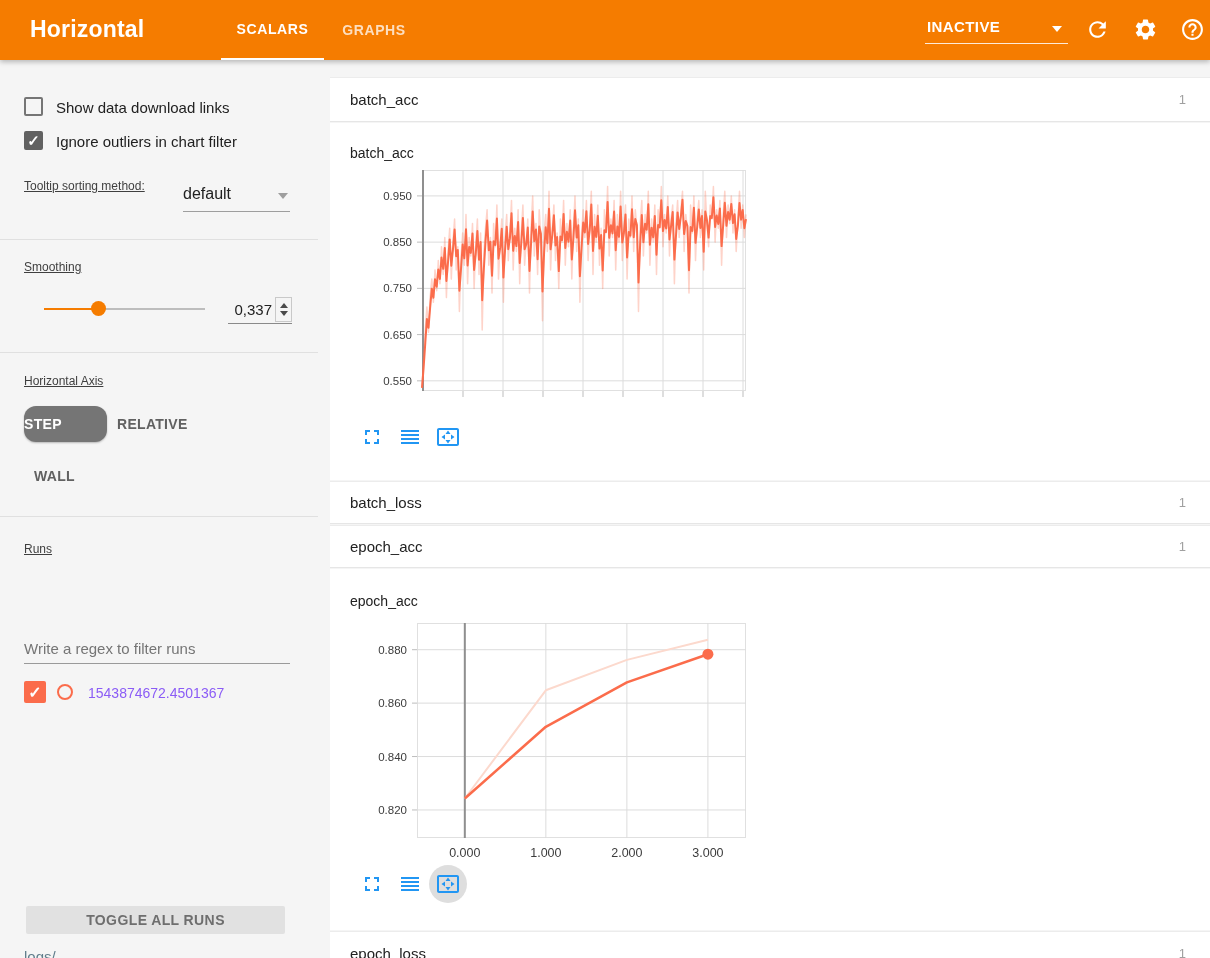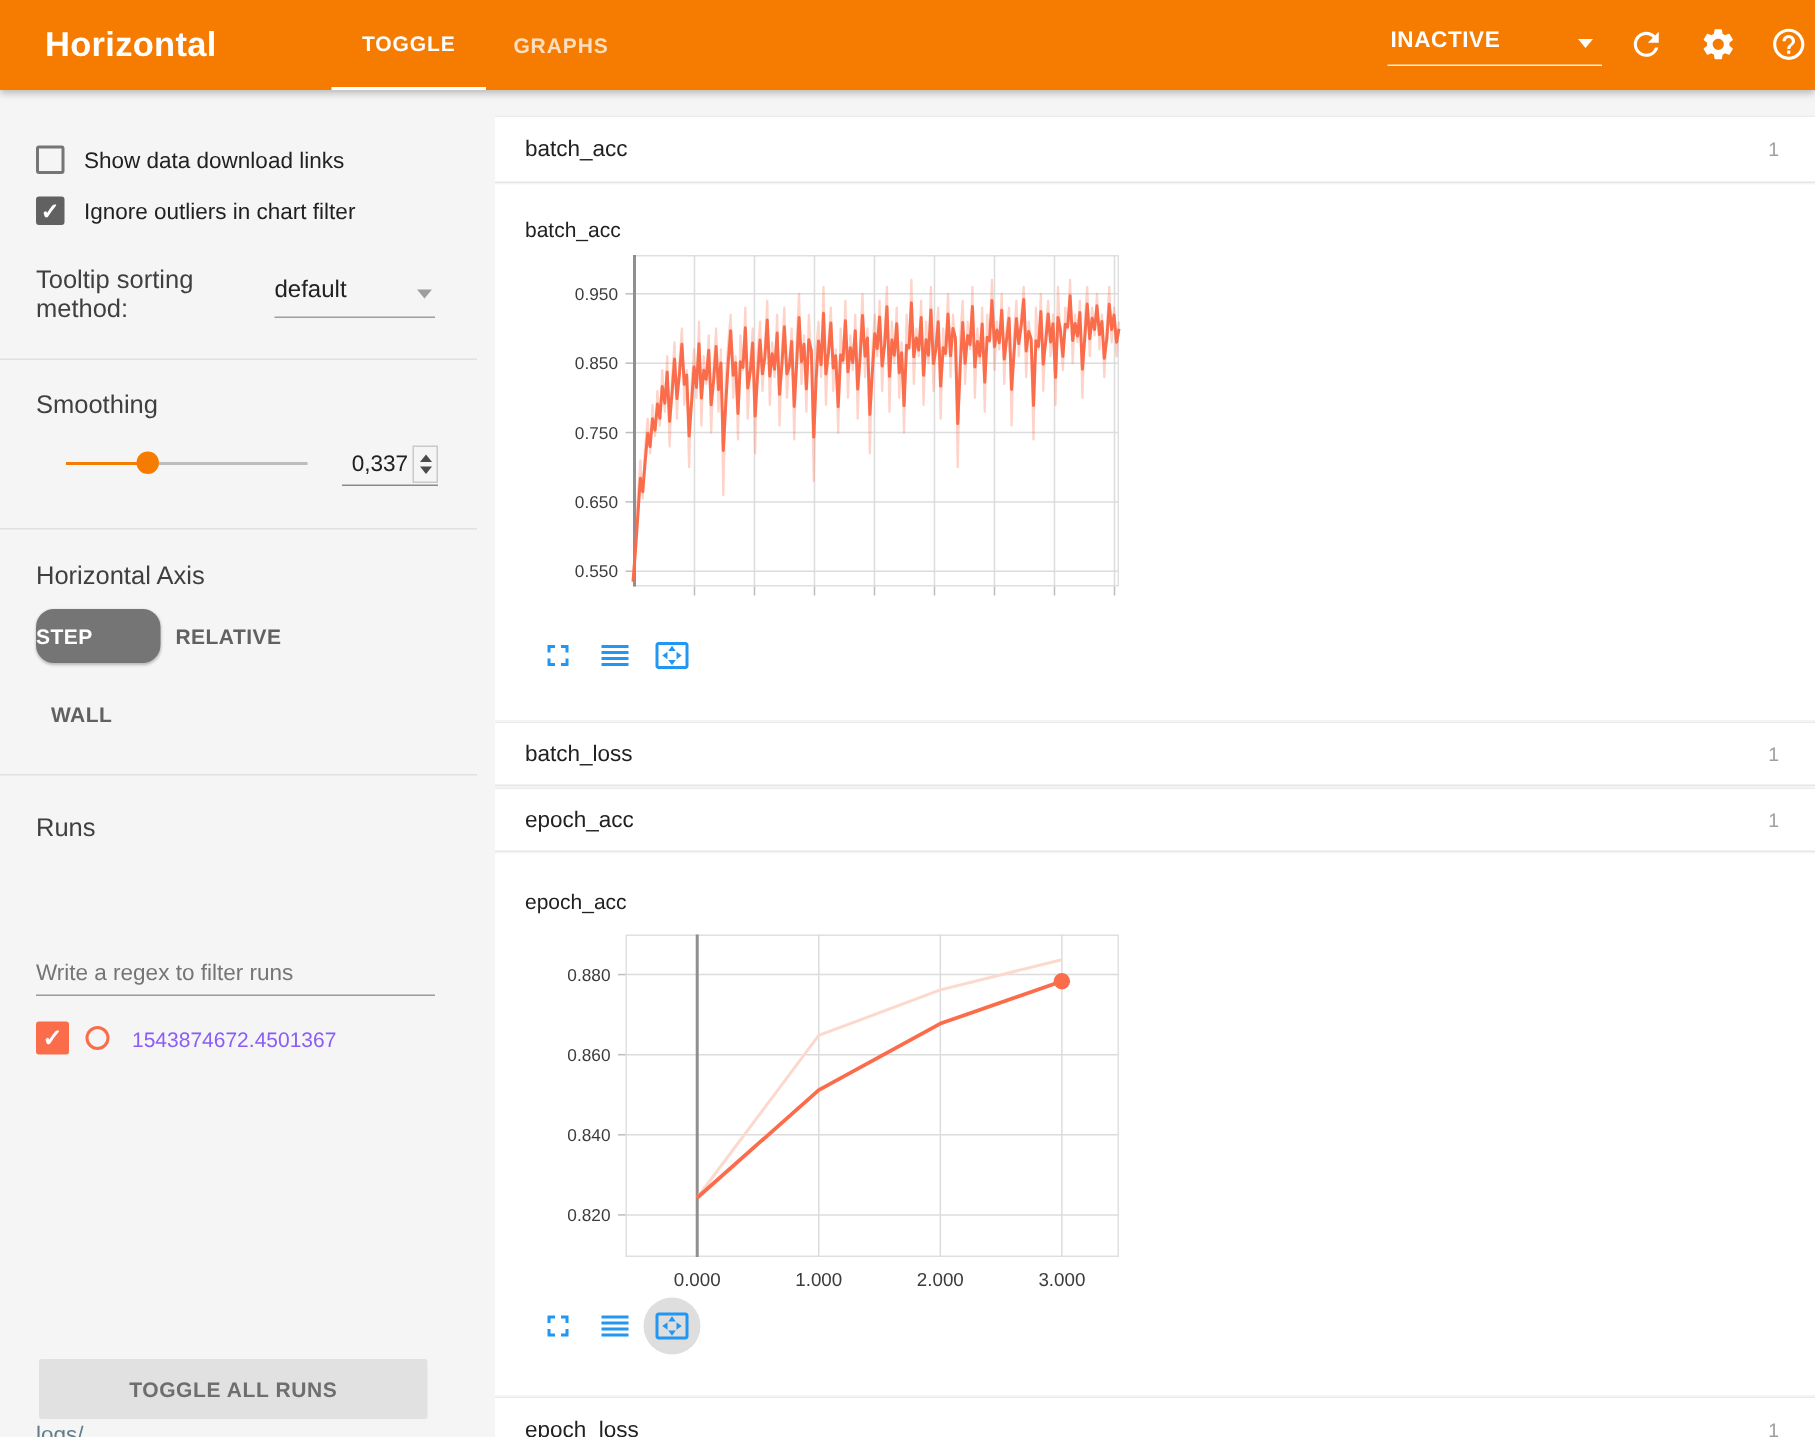--- a/index.html
+++ b/index.html
@@ -19,21 +19,21 @@
   #status-select { position:absolute; left:925px; top:12px; width:143px; height:32px; color:#fff;
                    font-size:15px; font-weight:700; letter-spacing:.4px;
                    border-bottom:1px solid rgba(255,255,255,.85); cursor:pointer; }
   #status-select .val { position:absolute; left:2px; top:6px; }
   .chevron-w { position:absolute; right:6px; top:14px; width:0; height:0;
                border-left:5px solid transparent; border-right:5px solid transparent; border-top:6px solid #fff; }
   .hicon { position:absolute; top:17px; width:25px; height:25px; fill:#fff; cursor:pointer; }
 
   
   #sidebar { position:absolute; left:0; top:60px; width:320px; height:898px; overflow:hidden; }
-  .sb-label { position:absolute; left:24px; font-size:17px; color:#3f3f3f; }
+  .sb-label { position:absolute; left:24px; font-size:12px; color:#3f3f3f;text-decoration:underline; }
   .divider { position:absolute; left:0; width:318px; height:1px; background:#e0e0e0; }
 
   .cbx { position:absolute; left:24px; width:19px; height:19px; border:2px solid #757575; border-radius:2px; cursor:pointer; }
   .cbx.checked { background:#616161; border-color:#616161; color:#fff; font-size:15px; font-weight:700;
                  display:flex; align-items:center; justify-content:center; }
   .cbx-label { position:absolute; left:56px; font-size:15px; color:#212121; white-space:nowrap; }
 
   .select { position:absolute; cursor:pointer; }
   .select .val { font-size:16px; color:#212121; }
   .select .chev { position:absolute; width:0; height:0; border-left:5px solid transparent; border-right:5px solid transparent; border-top:6px solid #9e9e9e; }
@@ -57,21 +57,21 @@
   #regex-input { position:absolute; left:24px; top:574px; width:266px; height:30px; border:none; background:transparent;
                  border-bottom:1px solid #9a9a9a; font-size:15px; color:#404040; outline:none;
                  font-family:"Liberation Sans",sans-serif; }
   #regex-input::placeholder { color:#757575; opacity:1; }
 
   #run-cbx { position:absolute; left:24px; top:621px; width:22px; height:22px; border-radius:2px;
              display:flex; align-items:center; justify-content:center; color:#fff; font-size:16px; font-weight:700; cursor:pointer; }
   #run-circle { position:absolute; left:57px; top:624px; width:16px; height:16px; border-radius:50%; border:2px solid; cursor:pointer; }
   #run-label { position:absolute; left:88px; top:625px; font-size:14px; color:#8b5cf6; }
 
-  #toggle-all { position:absolute; left:26px; top:846px; width:259px; height:40px; background:#e1e1e1; border-radius:2px;
+  #toggle-all { position:absolute; left:26px; top:846px; width:259px; height:28px; background:#e1e1e1; border-radius:2px;
                 display:flex; align-items:center; justify-content:center; font-size:14px; font-weight:700;
                 letter-spacing:.4px; color:#6e6e6e; cursor:pointer; }
   #logs-footer { position:absolute; left:24px; top:888px; font-size:15px; color:#607d8b; }
 
   
   .card { position:absolute; left:330px; width:880px; background:#fff; }
   .sec-header { display:flex; align-items:center; justify-content:space-between; padding:0 24px 0 20px;
                 border-top:1px solid #ececec; border-bottom:1px solid #e6e6e6; cursor:pointer; }
   .sec-title { font-size:15px; color:#212121; }
   .sec-count { font-size:13px; color:#a0a0a0; }
@@ -85,21 +85,21 @@
   .icon-halo { position:absolute; left:-7px; top:-7px; width:38px; height:38px; border-radius:50%; background:#dedede; z-index:0; }
 </style>
 </head>
 <body>
 
 <div id="app">
 
   <div id="topbar">
     <div class="app-title">Horizontal</div>
     <div class="tab active" id="tab-scalars">
-      <span>TOGGLE</span>
+      <span>SCALARS</span>
     </div>
     <div class="tab" id="tab-graphs">
       <span>GRAPHS</span>
     </div>
     <div id="status-select">
       <span class="val">INACTIVE</span>
       <span class="chevron-w"></span>
     </div>
     <svg class="hicon" style="left:1085px" viewBox="0 0 24 24">
       <path d="M17.65 6.35A7.96 7.96 0 0 0 12 4c-4.42 0-7.99 3.58-7.99 8s3.57 8 7.99 8c3.73 0 6.84-2.55 7.73-6h-2.08A5.99 5.99 0 0 1 12 18c-3.31 0-6-2.69-6-6s2.69-6 6-6c1.66 0 3.14.69 4.22 1.78L13 11h7V4l-2.35 2.35z"></path>

